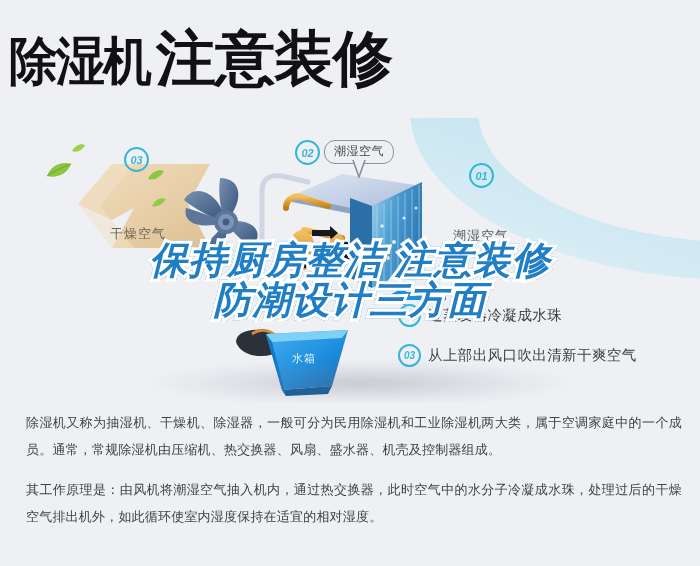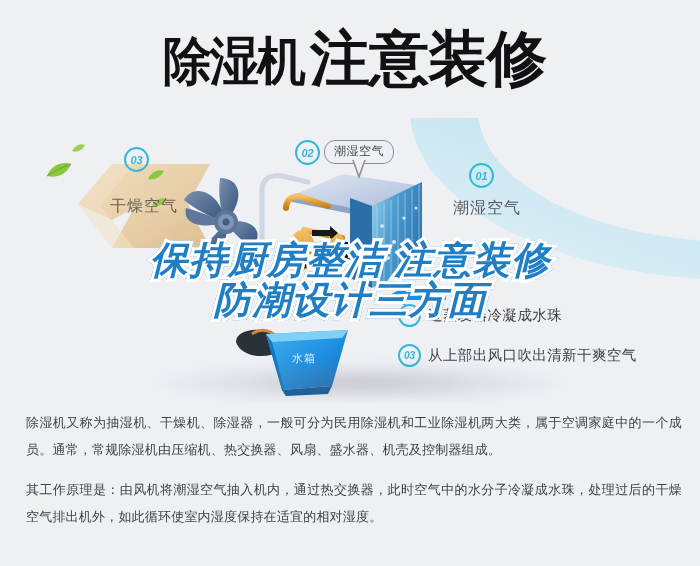--- a/index.html
+++ b/index.html
@@ -15,21 +15,20 @@
     position: relative;
   }
 
   
   #header {
     position: absolute;
     left: 0; top: 0;
     width: 700px; height: 118px;
     display: flex;
     align-items: center;
-    justify-content: center;
   }
   #title-wrap {
     display: flex;
     align-items: baseline;
     letter-spacing: -1px;
   }
   #title-a {
     font-size: 52px;
     font-weight: bold;
     color: #111114;
@@ -128,24 +127,25 @@
     white-space: nowrap;
   }
   #callout-tail {
     position: absolute;
     left: 352px; top: 42px;
     width: 14px; height: 18px;
   }
 
   .air-label {
     position: absolute;
-    font-size: 16px;
+    font-size: 13px;
     color: #55585f;
     letter-spacing: 1px;
     white-space: nowrap;
+    margin-top: 29px;
   }
   #label-humid { left: 453px; top: 80px; }
   #label-dry   { left: 110px; top: 78px; color:#6a6256; }
 
   
   #fan { position: absolute; left: 172px; top: 52px; width: 108px; height: 100px; }
   #fan svg { display:block; width:100%; height:100%; }
 
   
   #machine { position: absolute; left: 246px; top: 28px; width: 210px; height: 180px; }
@@ -187,21 +187,20 @@
   #step-02 { left: 398px; top: 186px; }
   #step-03 { left: 398px; top: 226px; }
 
   
   #overlay {
     position: absolute;
     left: 0; top: 240px;
     width: 700px;
     text-align: center;
     pointer-events: none;
-    font-family: Liberation Serif, serif;
   }
   .ov-line {
     font-size: 38px;
     font-weight: bold;
     letter-spacing: 1px;
     line-height: 1.06;
     color: #1f7ec4;
     -webkit-text-stroke: 6px #ffffff;
     paint-order: stroke fill;
     font-style: italic;

